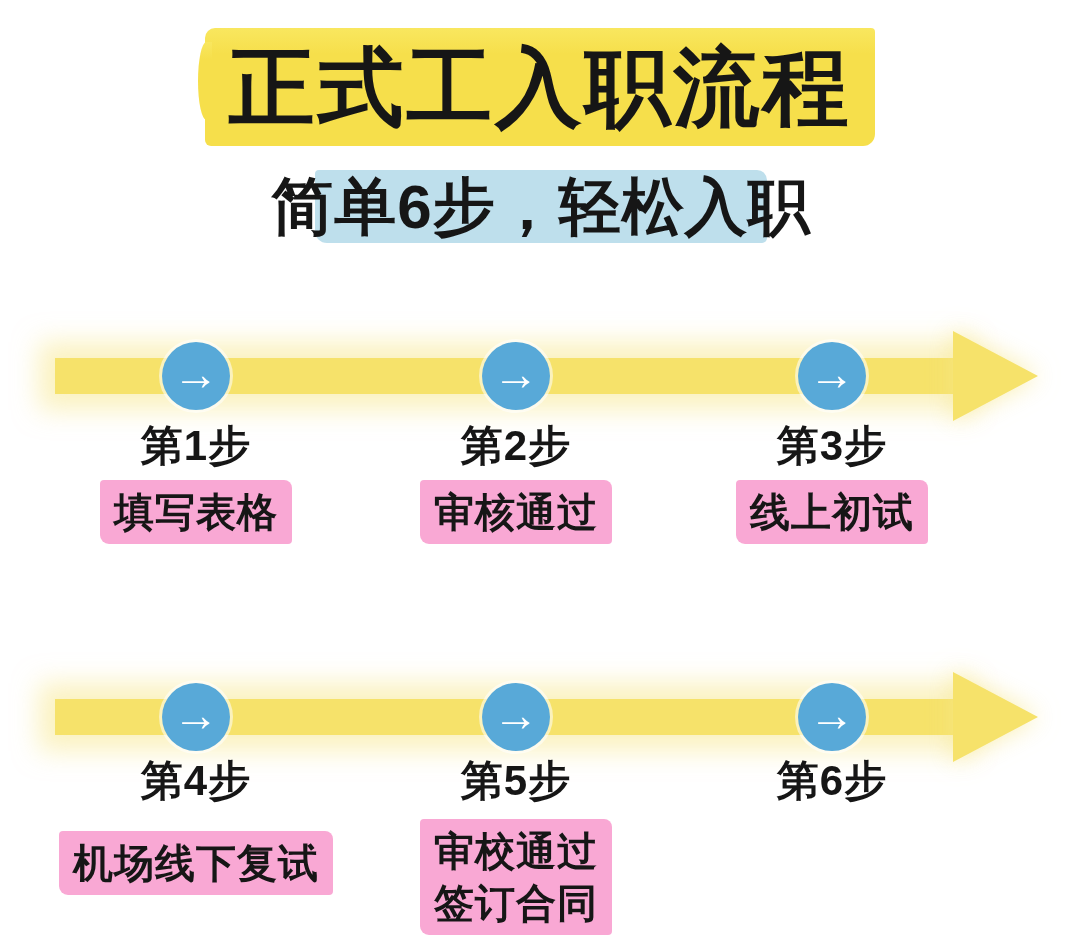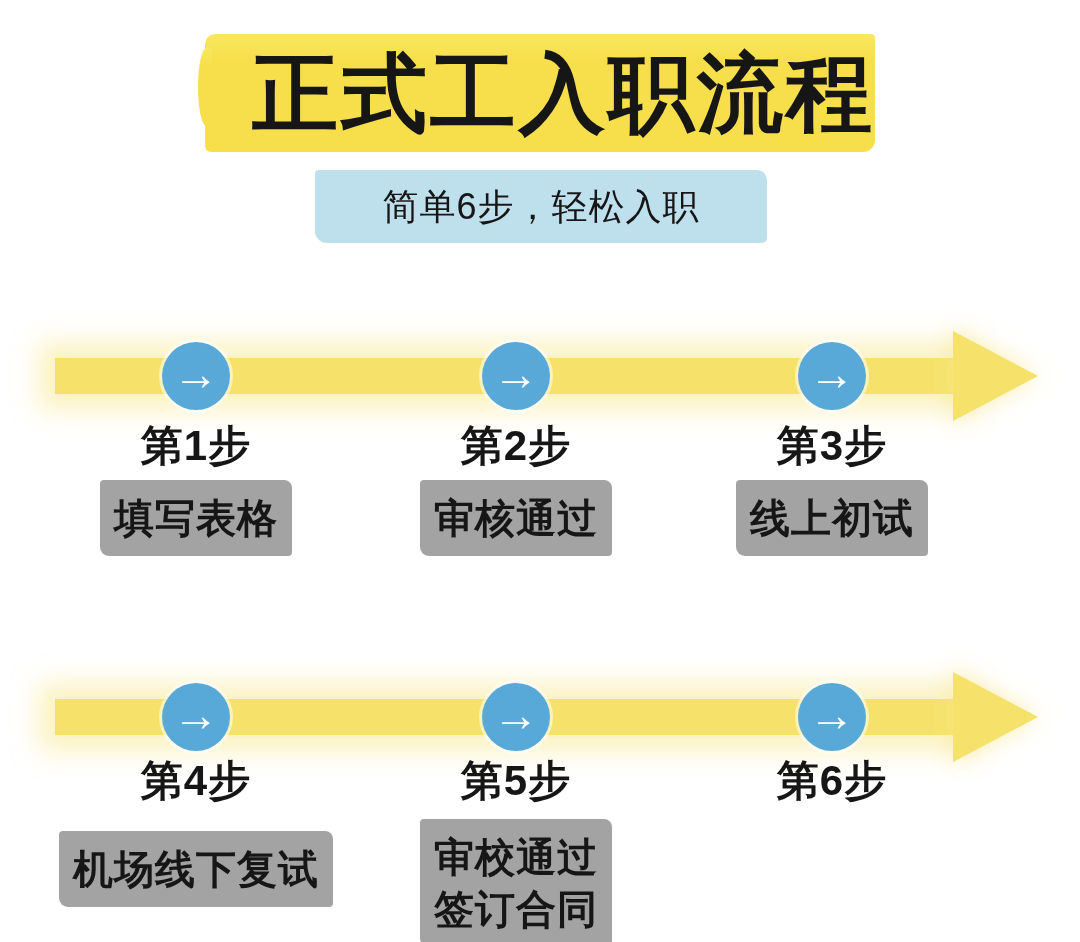--- a/index.html
+++ b/index.html
@@ -7,41 +7,41 @@
     position:relative;
     width:1080px;height:942px;
     background:#ffffff;
     overflow:hidden;
     font-family:"Liberation Sans","DejaVu Sans",sans-serif;
     color:#161616;
   }
 
   
   .title-hl{
-    position:absolute;left:205px;top:34px;width:670px;height:118px;
+    position:absolute;left:205px;top:28px;width:670px;height:118px;
     background:linear-gradient(180deg,#f9e75f 0%,#f6df4b 22%,#f6df4b 100%);
     border-radius:10px 4px 12px 6px;
-    display:flex;align-items:center;justify-content:flex-end;
+    display:flex;align-items:center;justify-content:center;
   }
   .title-hl::before{ 
     content:"";position:absolute;left:-7px;top:14px;width:14px;height:78px;
     background:inherit;border-radius:60% 0 0 60%/50% 0 0 50%;
   }
   .page-title{
     font-size:86px;font-weight:900;letter-spacing:3px;line-height:1;
     white-space:nowrap;
   }
   .subtitle-hl{
     position:absolute;left:315px;top:170px;width:452px;height:73px;
     background:#bedfec;
     border-radius:4px 10px 5px 12px;
     display:flex;align-items:center;justify-content:center;
   }
   .subtitle{
-    font-size:36px;font-weight:400;letter-spacing:1px;line-height:1;
+    font-size:62px;font-weight:700;letter-spacing:1px;line-height:1;
     white-space:nowrap;
   }
 
   
   .flow-row{position:absolute;left:0;width:1080px;}
   .row-1{top:331px;height:270px;}
   .row-2{top:672px;height:270px;}
 
   .arrow-band{
     position:absolute;left:55px;top:27px;width:900px;height:36px;
@@ -77,23 +77,23 @@
     color:#ffffff;font-size:46px;font-weight:900;line-height:1;
     transform:translateY(-2px);
   }
   .step-num{
     margin-top:12px;font-size:42px;font-weight:900;letter-spacing:1px;
     line-height:48px;white-space:nowrap;
   }
   .row-2 .step-num{margin-top:6px;}
   .step-label{
     margin-top:10px;
-    background:#a3a3a3;
+    background:#f9a8d4;
     border-radius:4px 8px 4px 9px;
-    padding:12px 14px;
+    padding:6px 14px;
     font-size:40px;font-weight:800;letter-spacing:1px;
     line-height:52px;text-align:center;white-space:pre-line;
   }
   .row-2 .step-label{margin-top:26px;}
   .row-2 .step.pos-2 .step-label{margin-top:14px;}
 </style>
 </head>
 <body>
 
 <div class="page">

